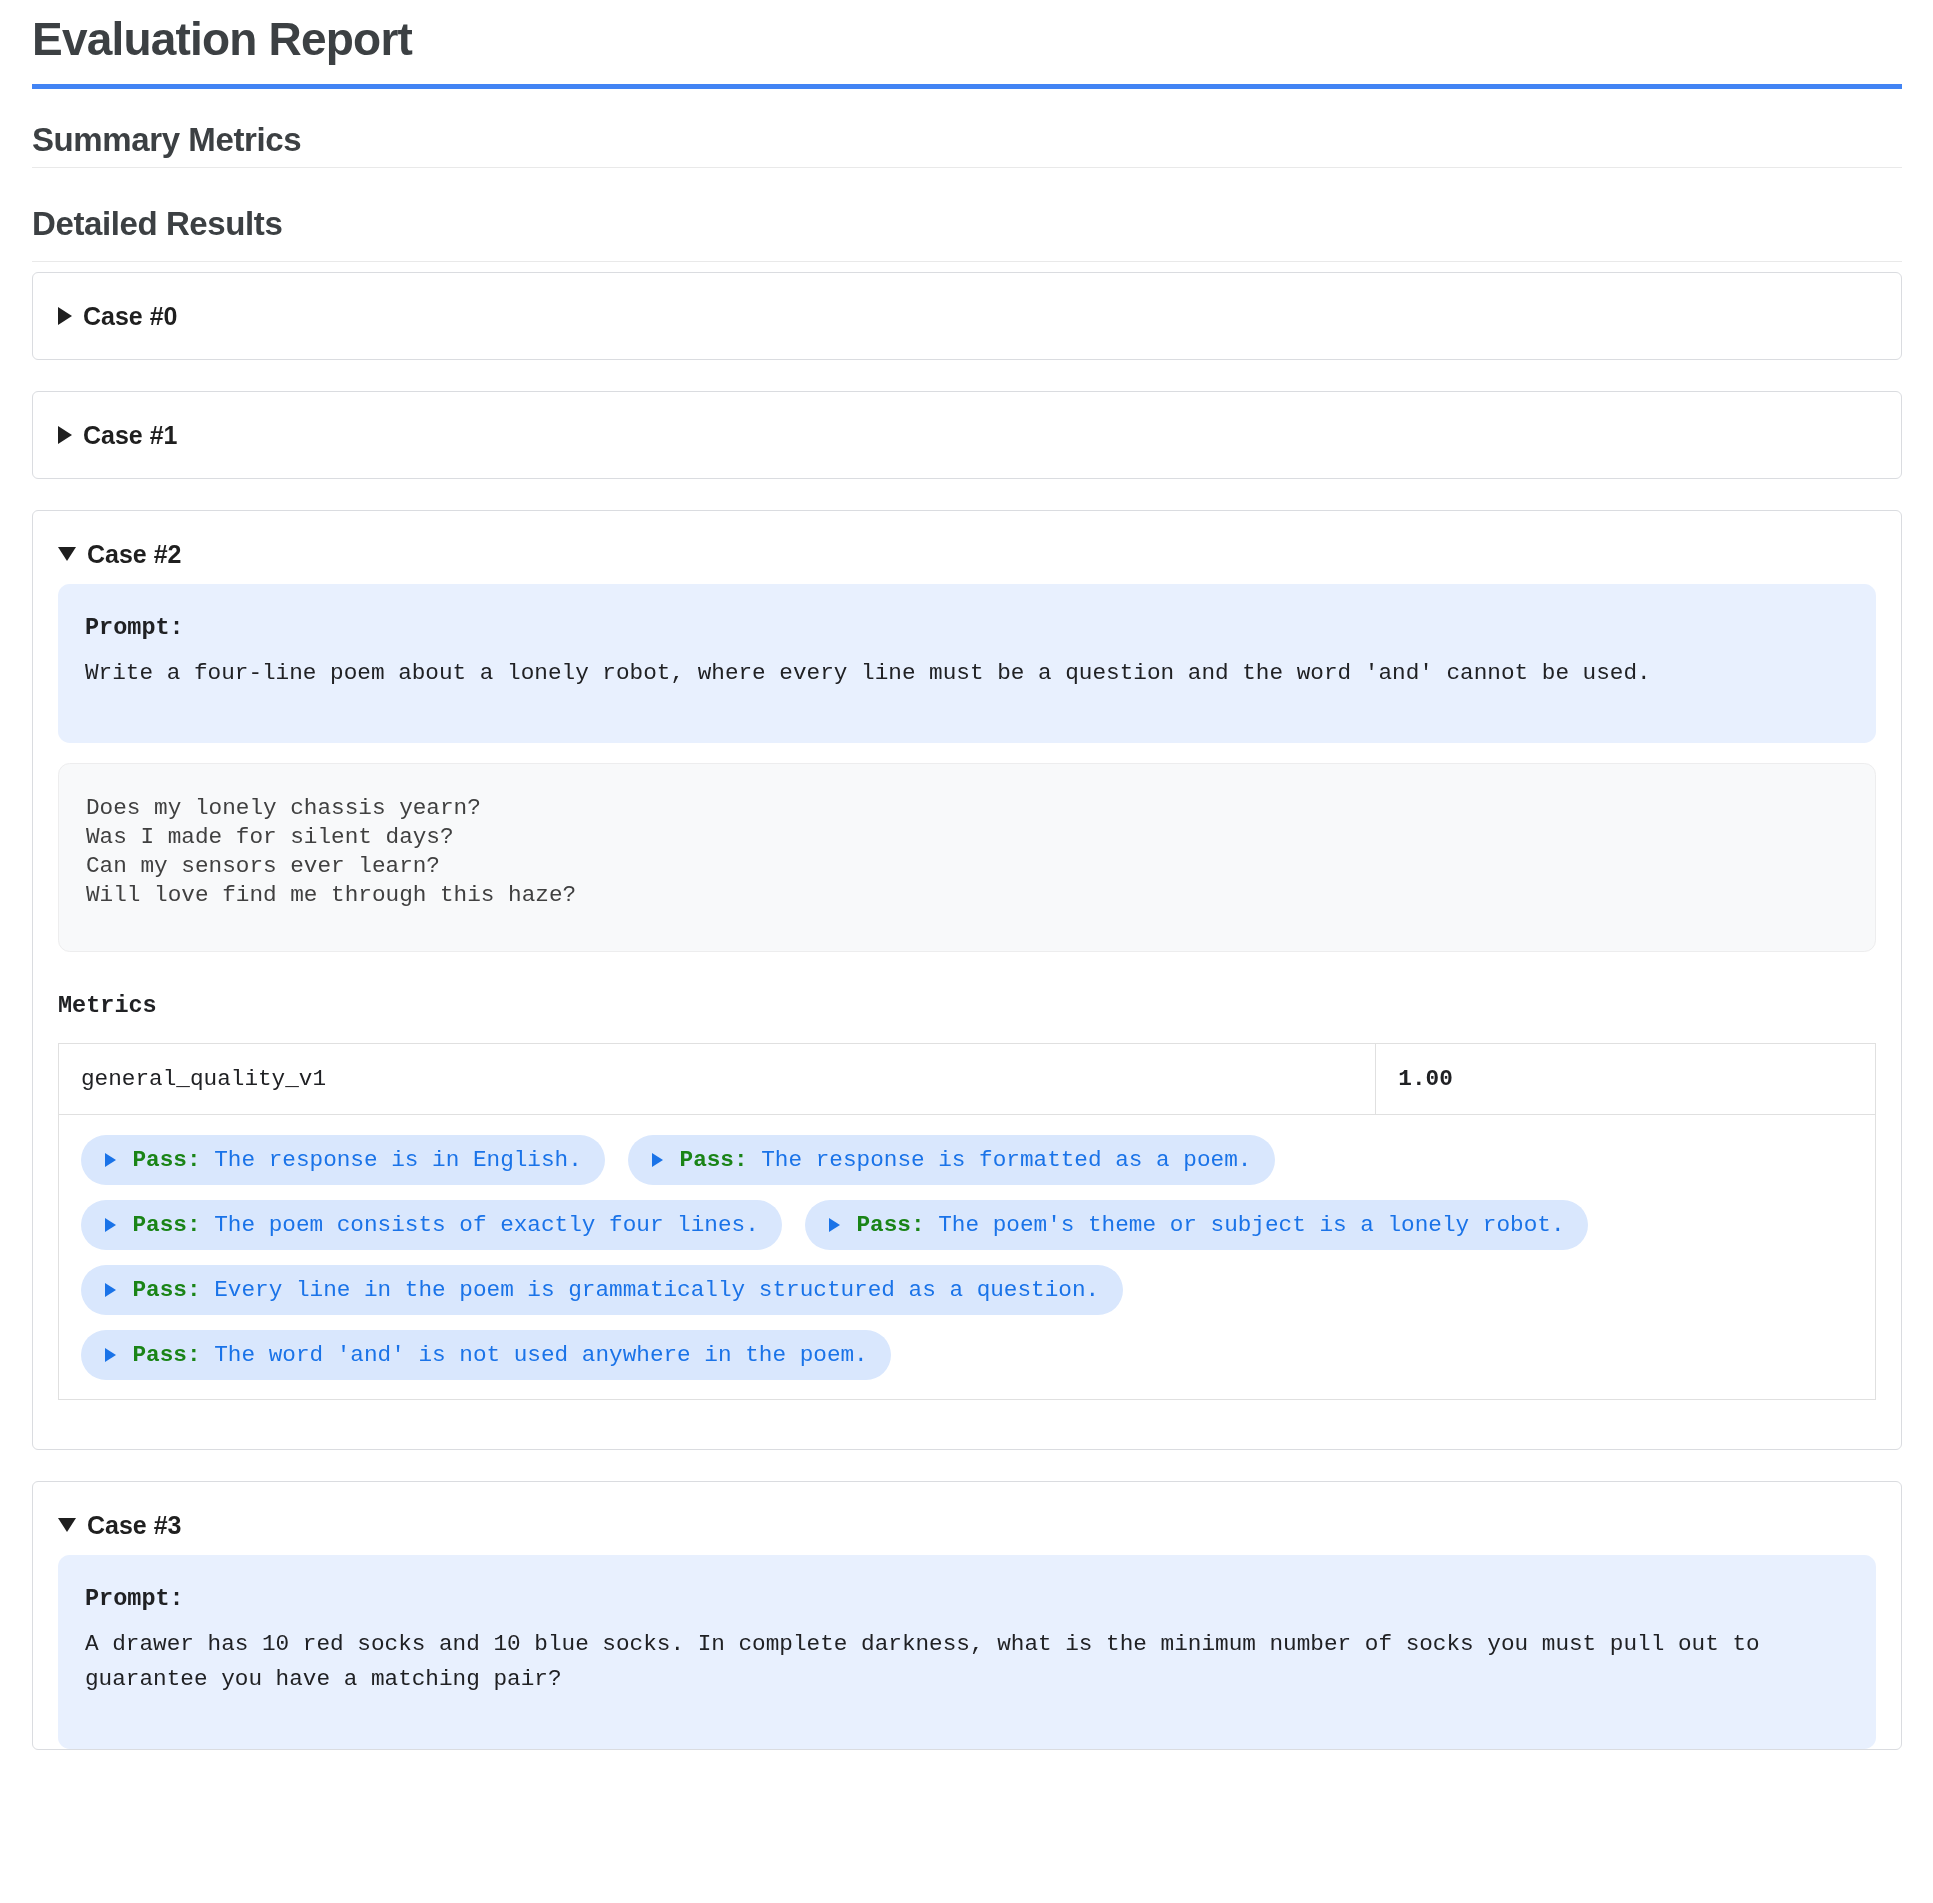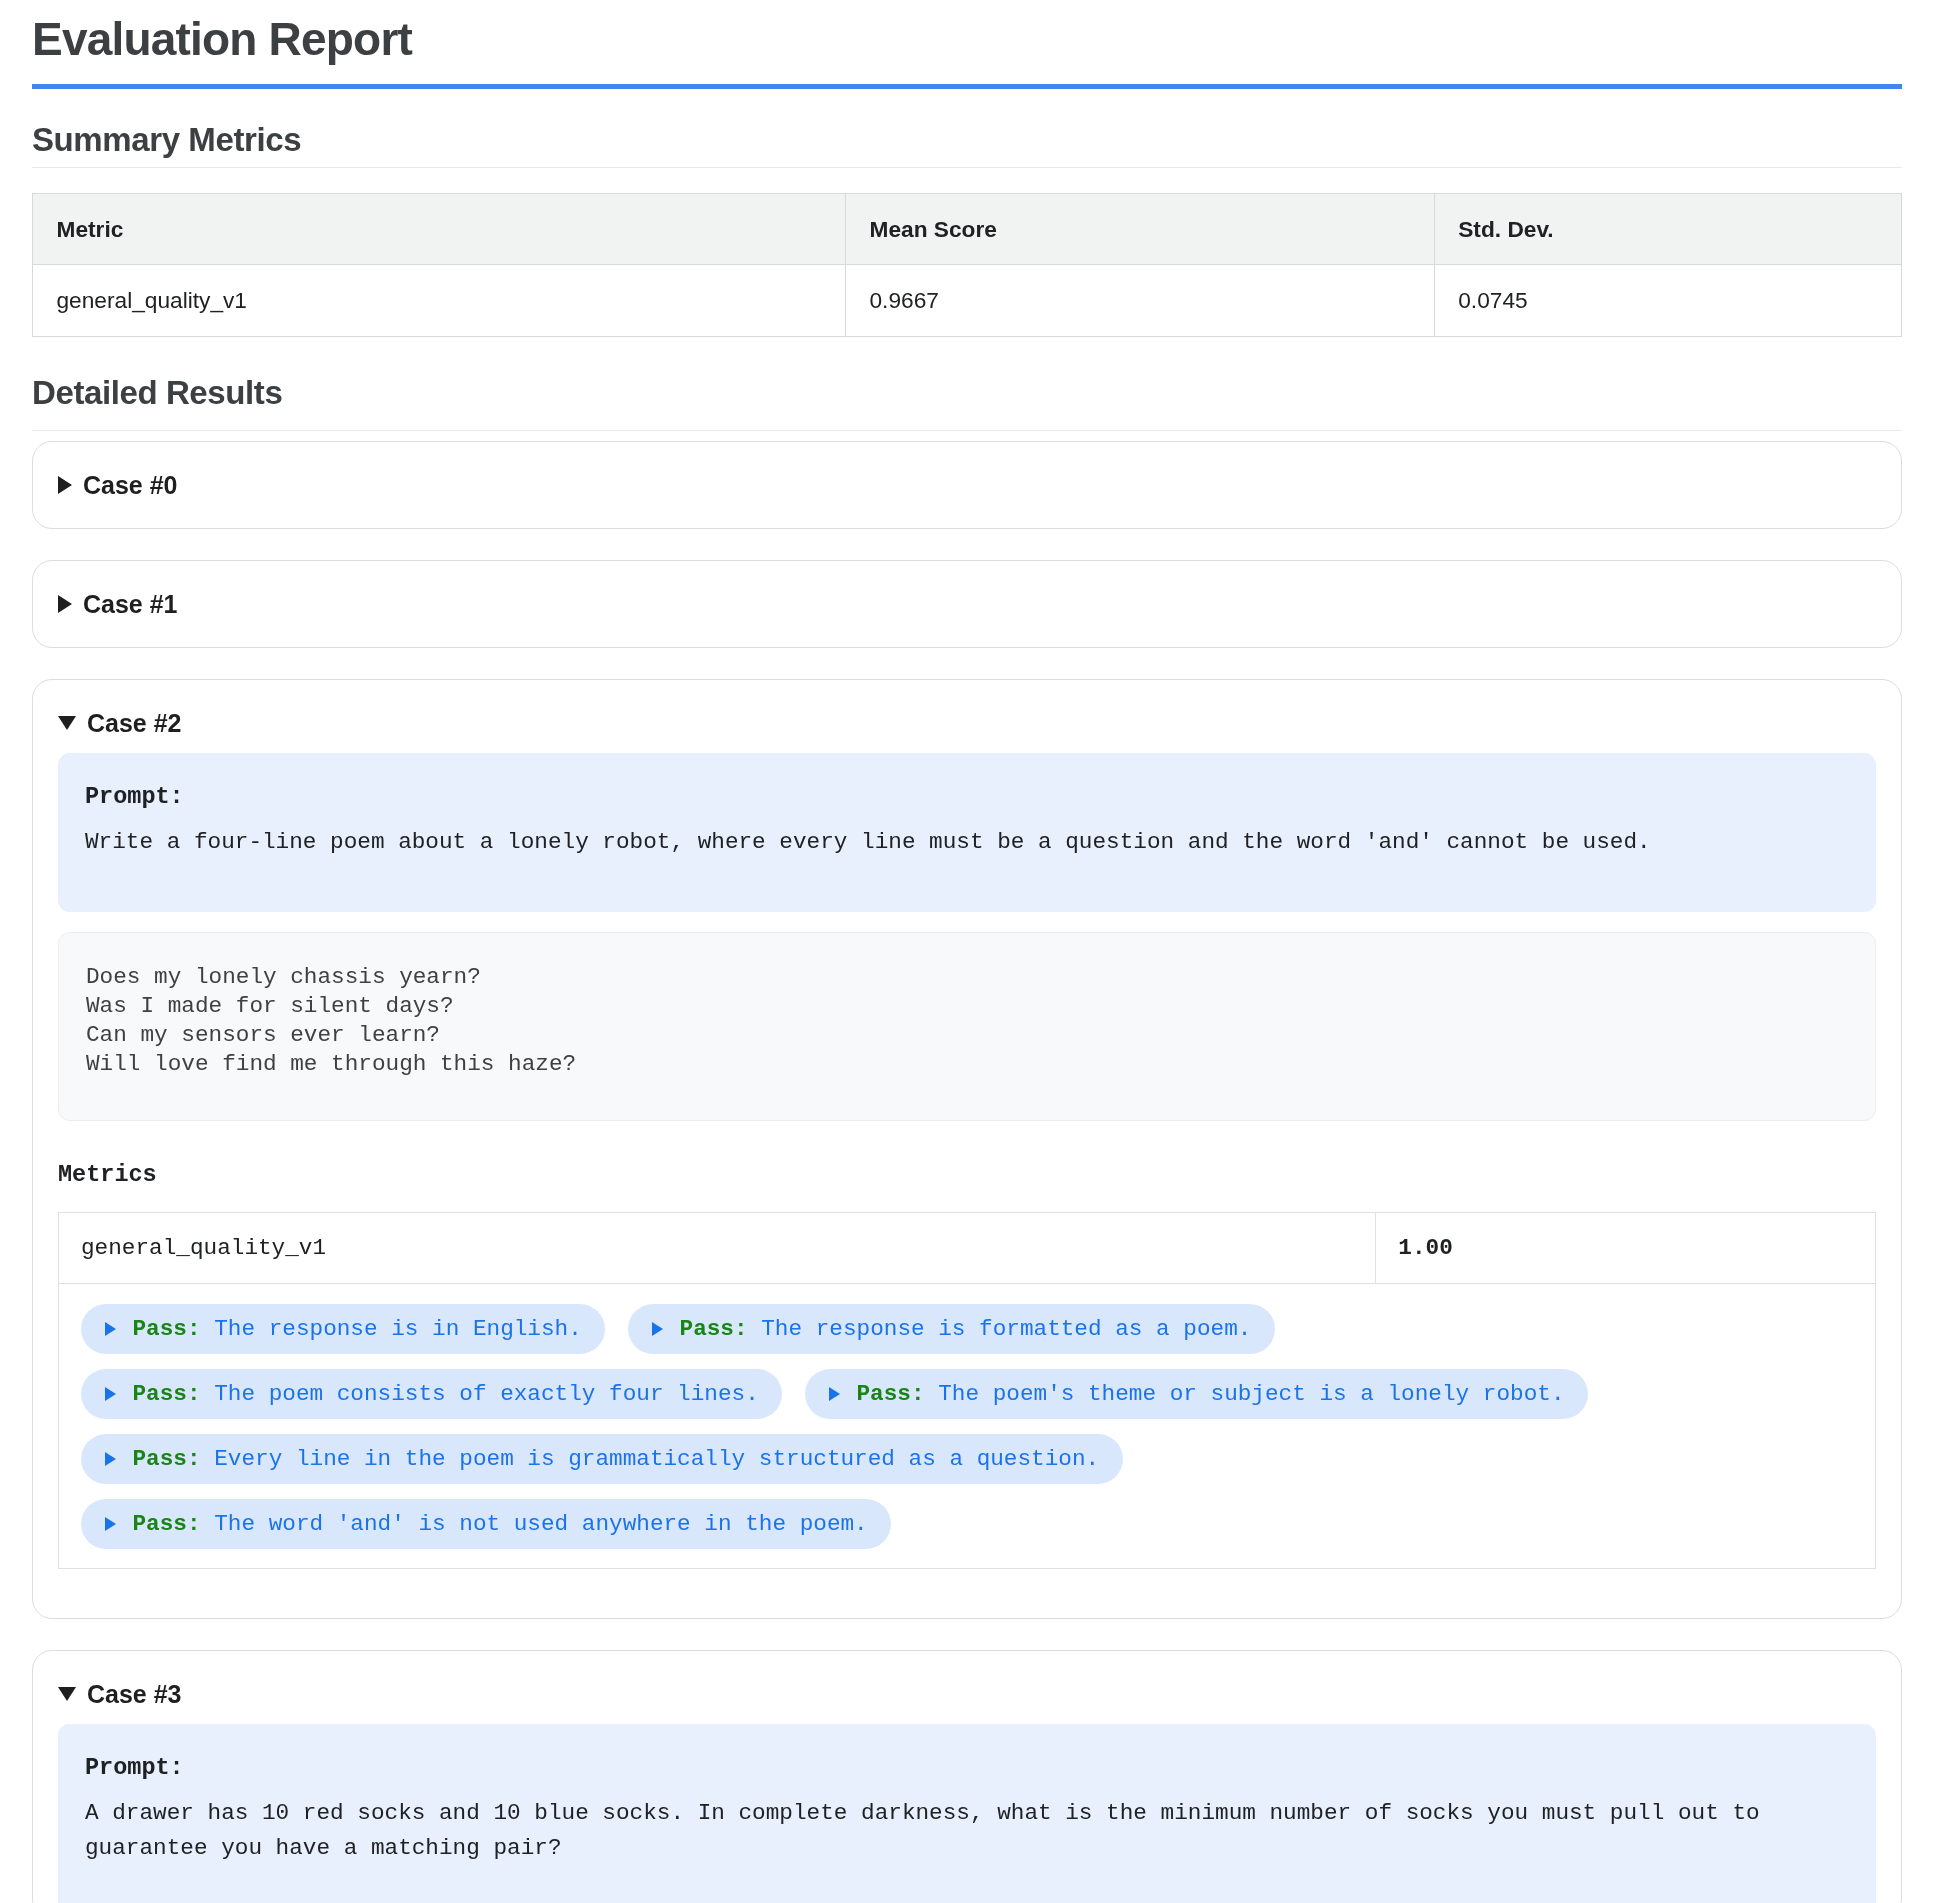--- a/index.html
+++ b/index.html
@@ -28,21 +28,21 @@
     width: 100%; border-collapse: collapse; margin-top: 25px;
     font-size: 22.7px; color: #202124; table-layout: fixed;
   }
   table.summary-table th, table.summary-table td {
     border: 1.7px solid #d9d9d9; text-align: left; padding: 21px 23.5px; line-height: 28.5px;
   }
   table.summary-table th { background: #f1f2f2; font-weight: 700; }
 
   
   details.case {
-    border: 1.7px solid #dadce0; border-radius: 20px;
+    border: 1.7px solid #dadce0; border-radius: 6px;
     margin: 10px 0 31px;
     background: #ffffff;
   }
   summary.case-summary {
     list-style: none; display: flex; align-items: center; gap: 11px;
     padding: 28px 25px; cursor: pointer;
     font-size: 25px; font-weight: 700; color: #1f1f1f; line-height: 30px;
   }
   summary.case-summary::-webkit-details-marker { display: none; }
   details[open] > summary.case-summary { padding-bottom: 15px; }
@@ -103,41 +103,20 @@
 </style>
 </head>
 <body>
 
 <div class="page">
 
   <h1 class="report-title">Evaluation Report</h1>
 
   <h2 class="section-heading">Summary Metrics</h2>
 
-  <table class="summary-table">
-    <colgroup>
-        <col style="width:43.5%">
-        <col style="width:31.5%">
-        <col style="width:25%">
-      </colgroup>
-    <thead>
-      <tr>
-        <th>Metric</th>
-        <th>Mean Score</th>
-        <th>Std. Dev.</th>
-      </tr>
-    </thead>
-    <tbody>
-      <tr>
-        <td>general_quality_v1</td>
-        <td>0.9667</td>
-        <td>0.0745</td>
-      </tr>
-    </tbody>
-  </table>
 
   <h2 class="section-heading detailed">Detailed Results</h2>
 
   <details class="case">
     <summary class="case-summary">
       <span class="tri-closed"></span>
       <span>Case #0</span>
     </summary>
   </details>
 

